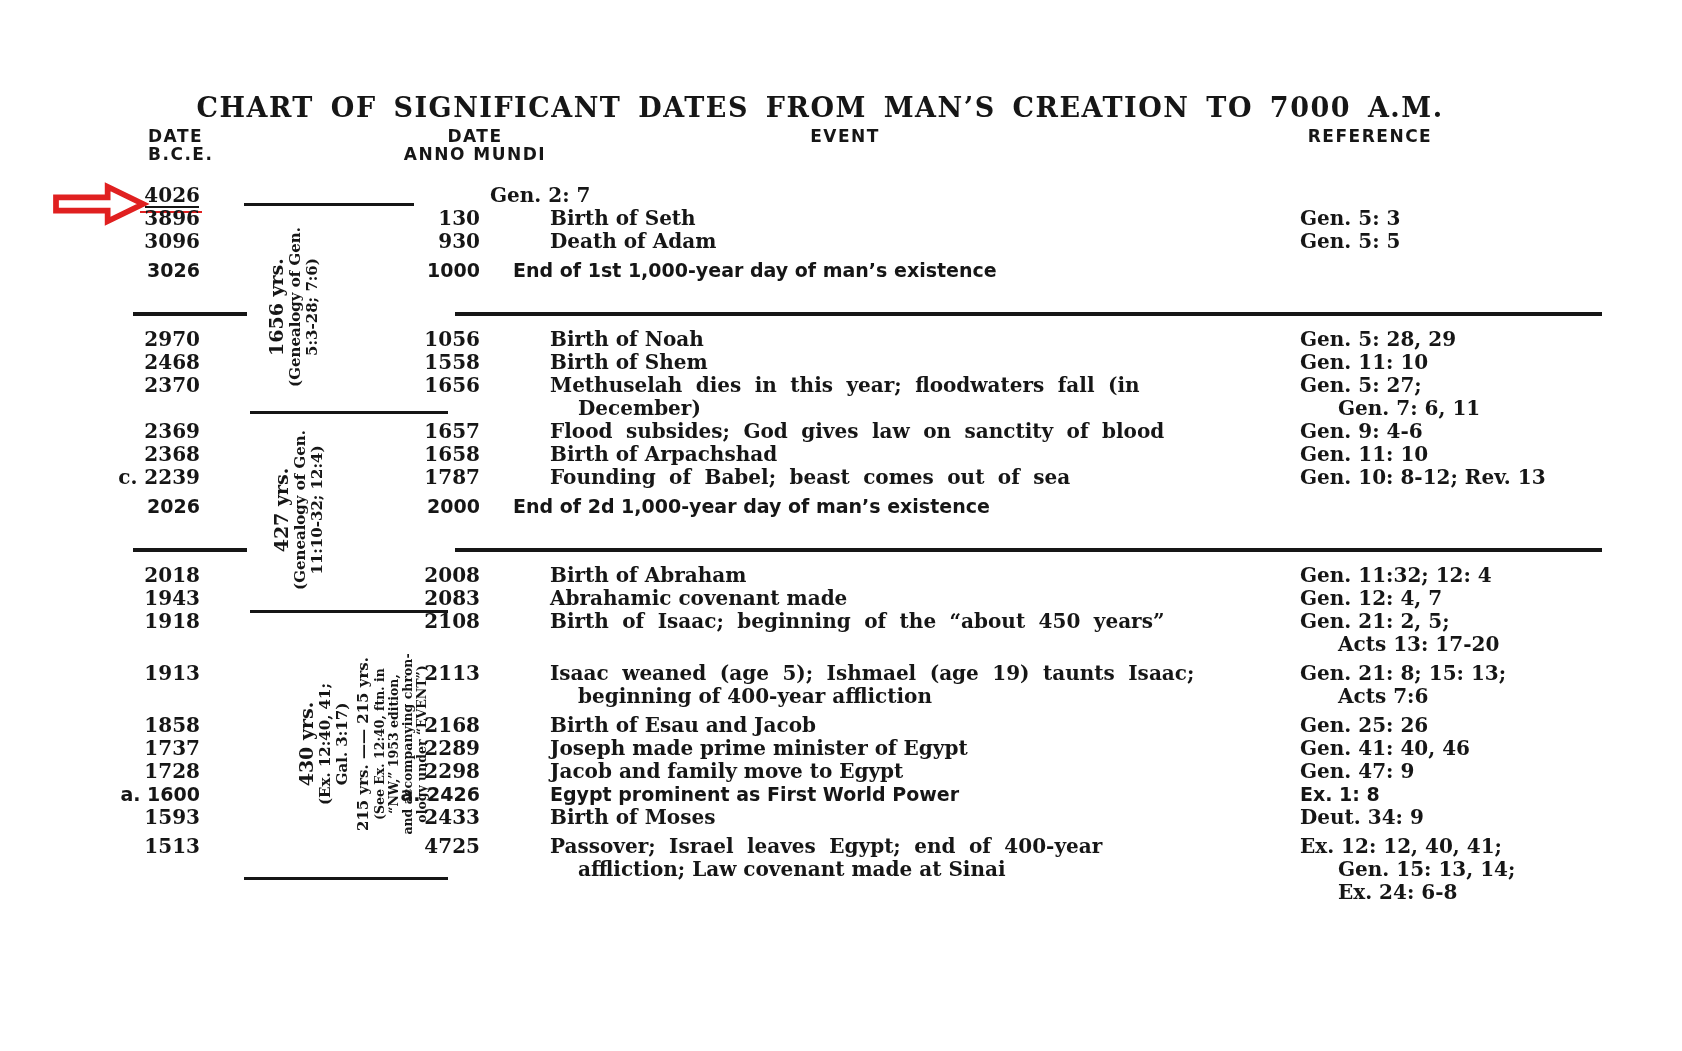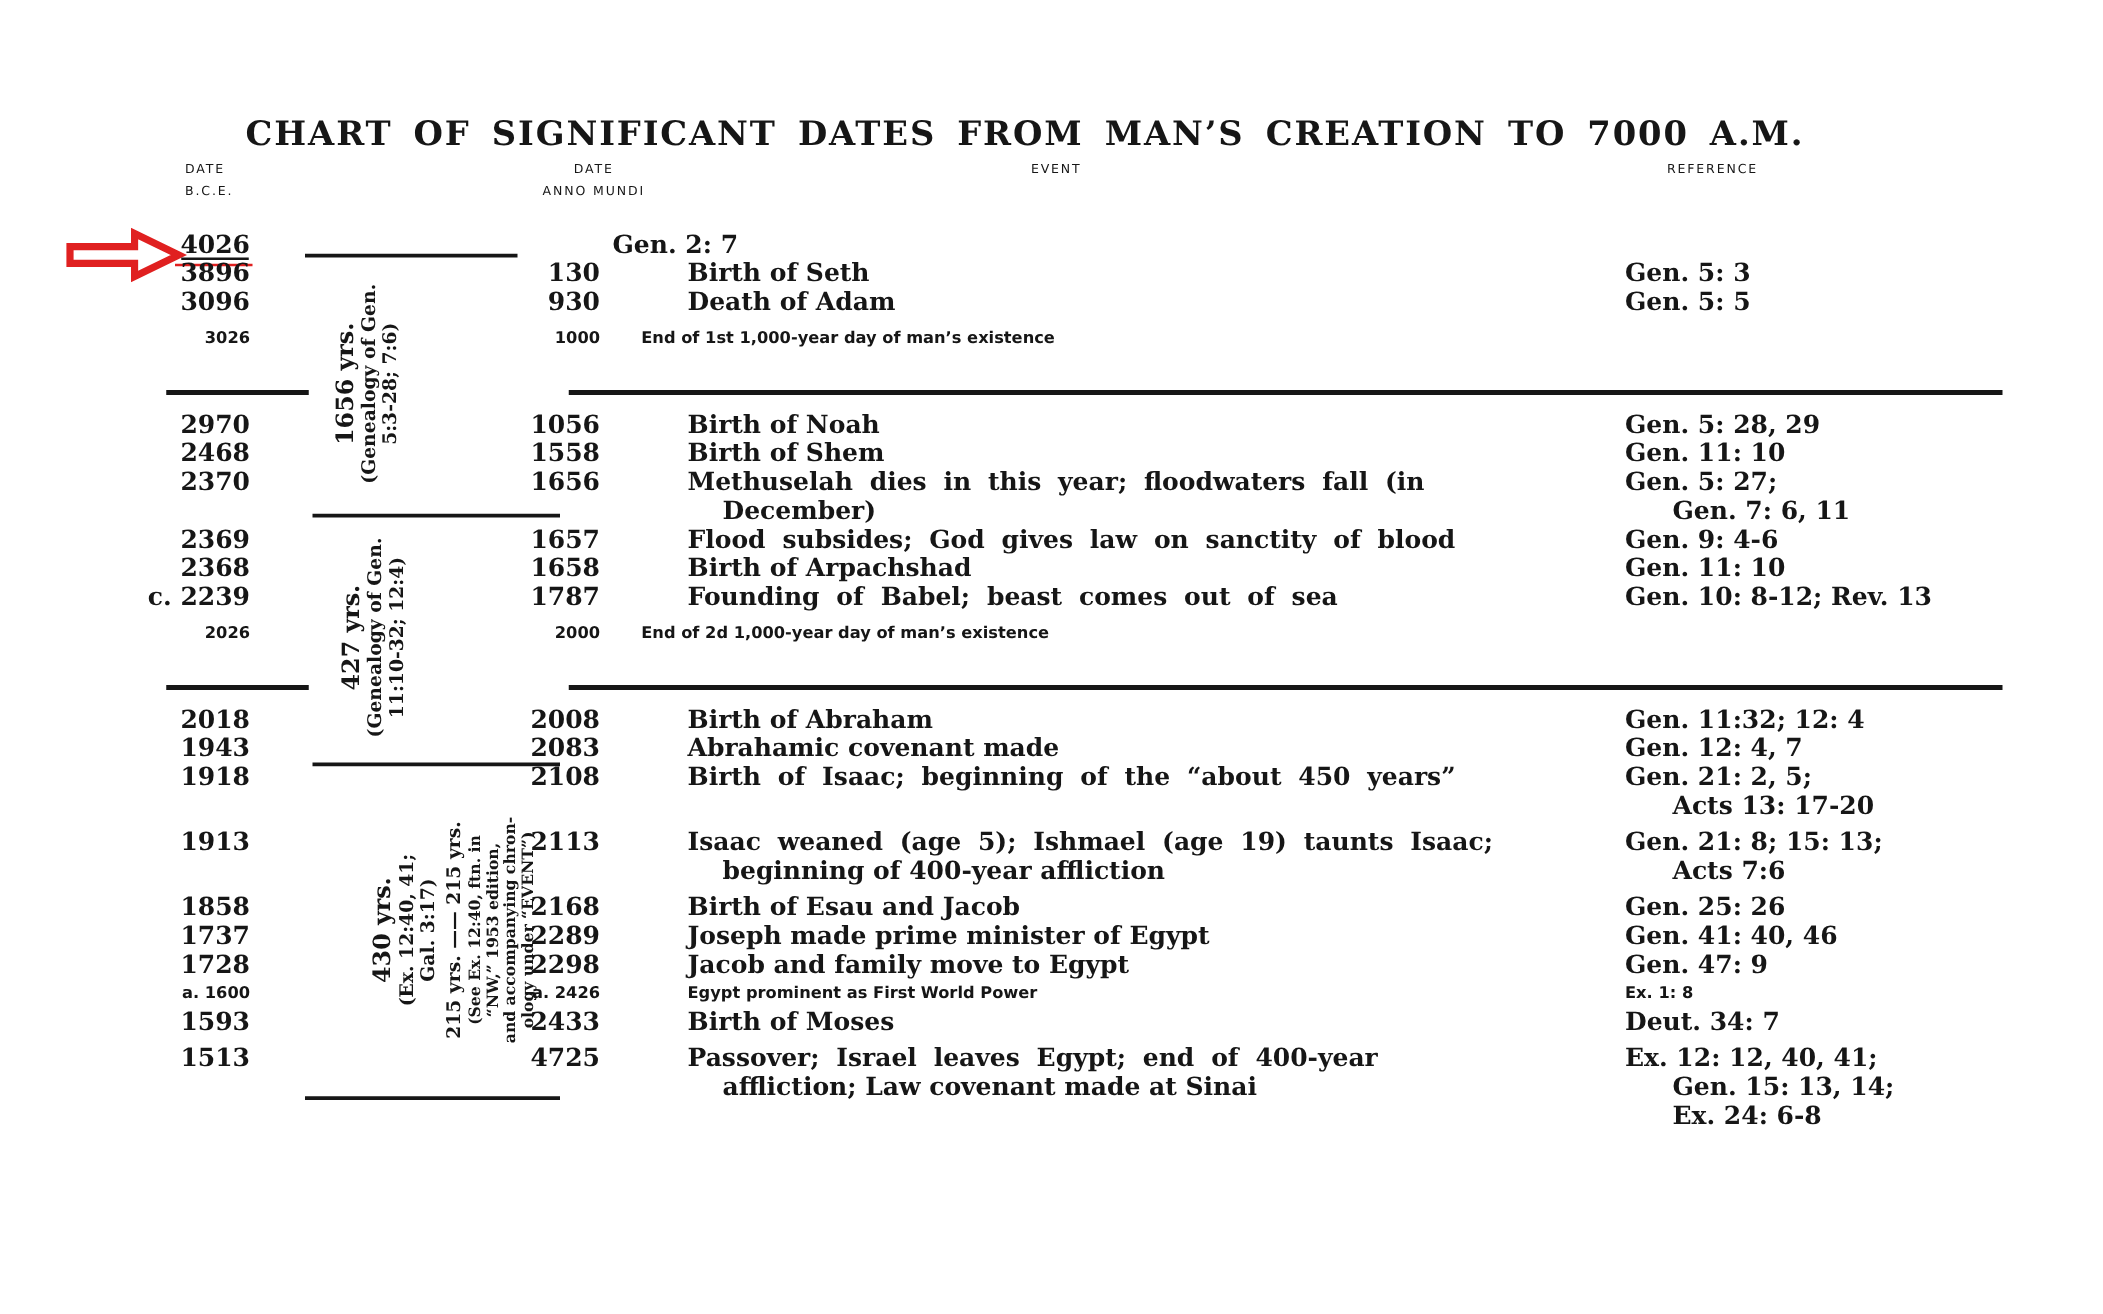--- a/index.html
+++ b/index.html
@@ -2,32 +2,32 @@
 <html style="--red: #e02020; --ink: #161616;"><head>
 <meta charset="utf-8">
 <style>
   :root{ --red:#e02020; --ink:#161616; }
   html,body{margin:0;padding:0;background:#ffffff;}
   #canvas{position:relative;width:1682px;height:1051px;background:#ffffff;overflow:hidden;
           font-family:"DejaVu Serif", serif;color:var(--ink);}
   
   .page-title{position:absolute;left:120px;top:92px;width:1400px;text-align:center;
     font-size:27px;font-weight:bold;letter-spacing:1.5px;word-spacing:6px;white-space:nowrap;}
-  .colhead{position:absolute;font-family:"DejaVu Sans", sans-serif;font-weight:normal;
-    font-size:10px;letter-spacing:1.5px;line-height:18px;white-space:nowrap;}
+  .colhead{position:absolute;font-family:"DejaVu Sans", sans-serif;font-weight:bold;
+    font-size:17px;letter-spacing:1.5px;line-height:18px;white-space:nowrap;}
   .colhead .sub{display:block;}
   #head-bce{left:148px;top:127px;text-align:left;}
   #head-am{left:385px;top:127px;width:180px;text-align:center;}
   #head-event{left:765px;top:127px;width:160px;text-align:center;}
   #head-ref{left:1285px;top:127px;width:170px;text-align:center;}
   
   .table-flow{position:absolute;left:0;top:184px;width:1682px;line-height:23px;font-size:20px;font-weight:700;}
   .row{display:grid;grid-template-columns:202px 278px 810px 392px;min-height:23px;}
   .row.gap{margin-top:6px;}
-  .row.emph{font-family:"DejaVu Sans", sans-serif;font-size:13px;}
+  .row.emph{font-family:"DejaVu Sans", sans-serif;font-size:19px;}
   .cell{min-height:23px;}
   .cell-bce{text-align:right;padding-right:2px;white-space:nowrap;}
   .cell-am{text-align:right;white-space:nowrap;}
   .cell-event{padding-left:70px;}
   .row.outdent .cell-event{padding-left:33px;}
   .cell-ref{padding-left:10px;white-space:nowrap;}
   .event-line,.ref-line{display:block;}
   .event-line.cont{padding-left:28px;}
   .ref-line.cont{padding-left:38px;}
   .row.spread .event-line:first-child{word-spacing:6.5px;}
@@ -282,21 +282,21 @@
           <div class="ref-line">Ex. 1: 8</div>
         </div>
       </div>
       <div class="row">
         <div class="cell cell-bce"><span class="bce-text">1593</span></div>
         <div class="cell cell-am"><span class="am-text">2433</span></div>
         <div class="cell cell-event">
           <div class="event-line">Birth of Moses</div>
         </div>
         <div class="cell cell-ref">
-          <div class="ref-line">Deut. 34: 7</div>
+          <div class="ref-line">Deut. 34: 9</div>
         </div>
       </div>
       <div class="row gap spread">
         <div class="cell cell-bce"><span class="bce-text">1513</span></div>
         <div class="cell cell-am"><span class="am-text">4725</span></div>
         <div class="cell cell-event">
           <div class="event-line">Passover; Israel leaves Egypt; end of 400-year</div>
           <div class="event-line cont">affliction; Law covenant made at Sinai</div>
         </div>
         <div class="cell cell-ref">

